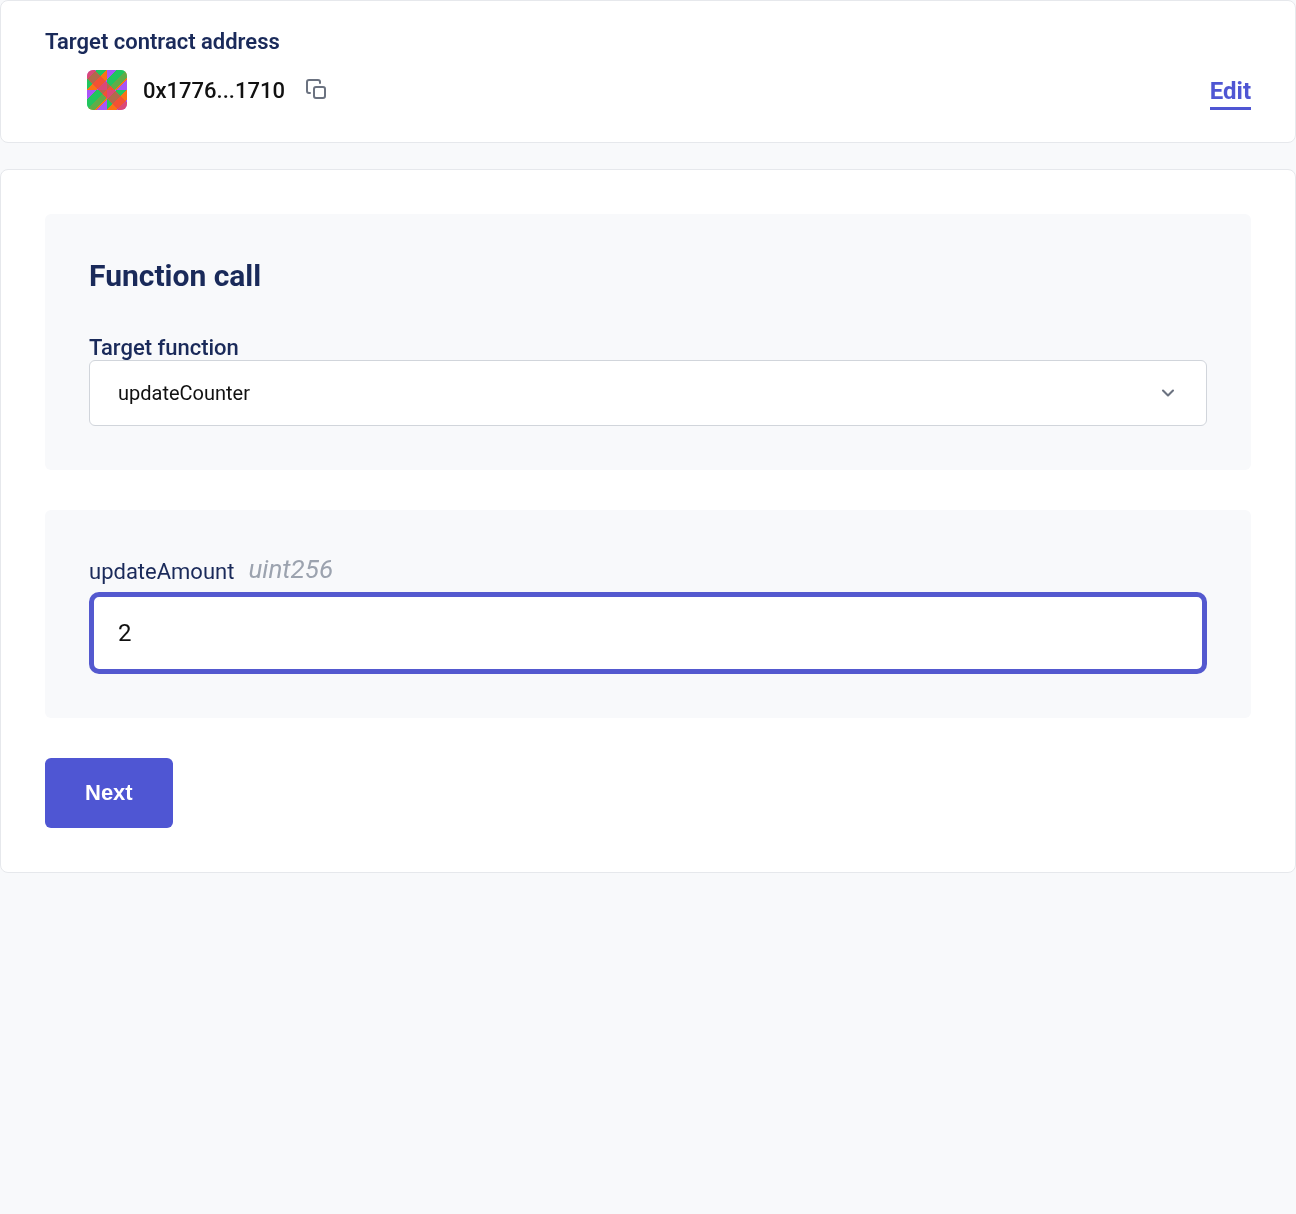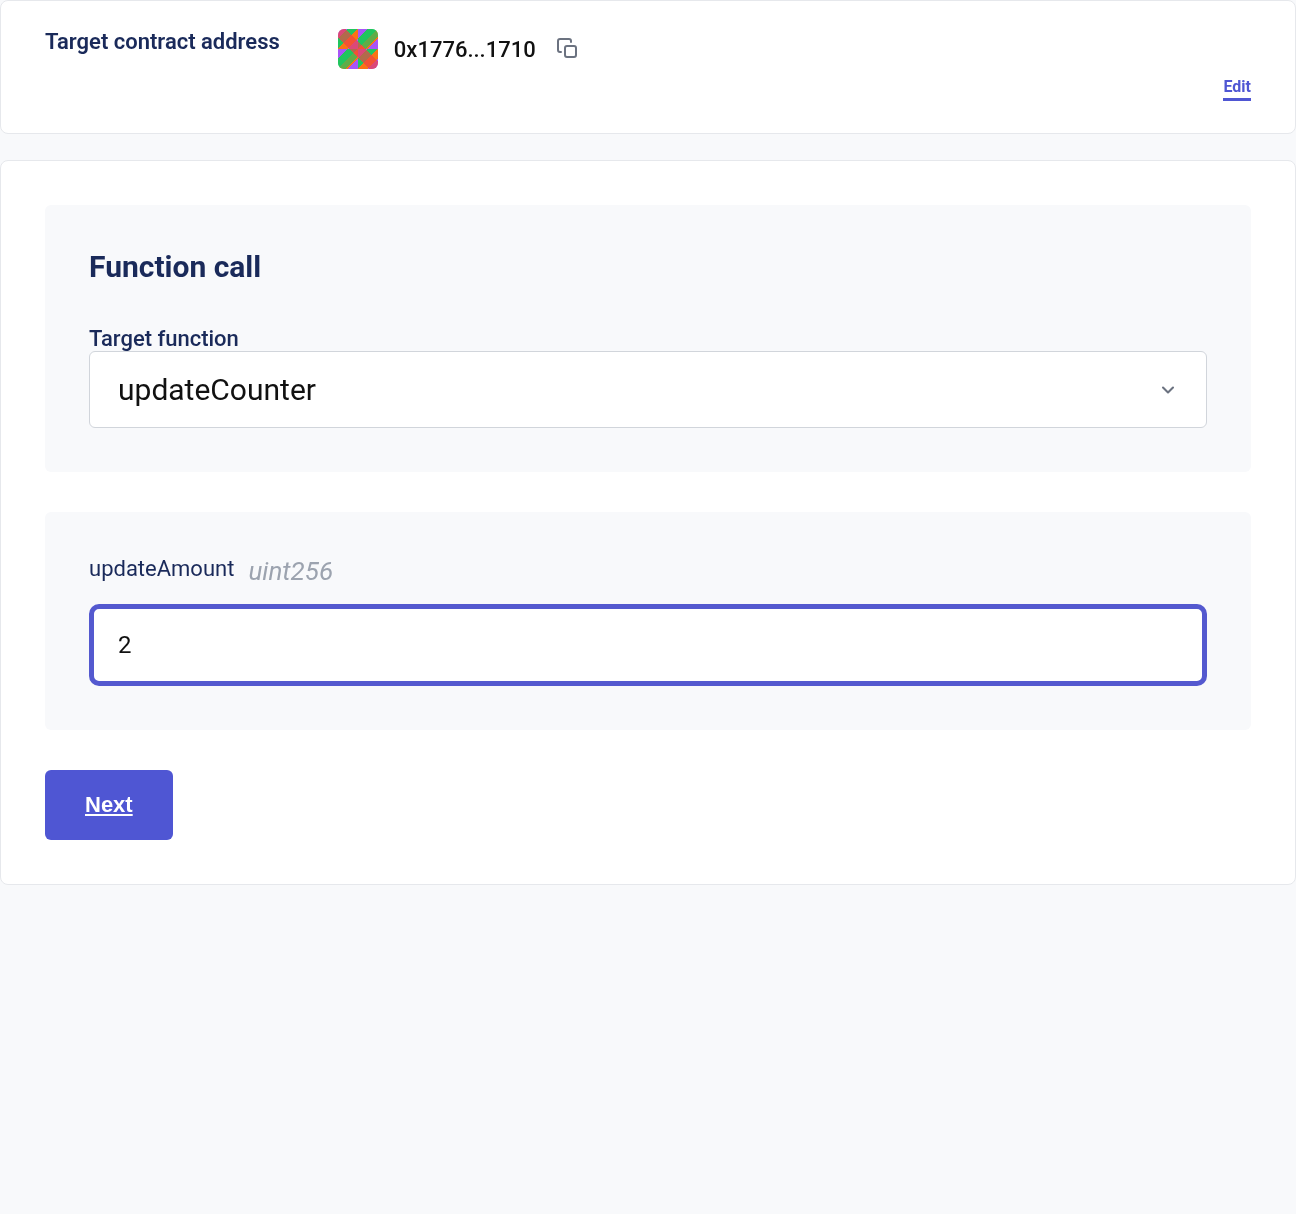--- a/index.html
+++ b/index.html
@@ -19,21 +19,21 @@
       border-radius: 8px;
     }
     .header-card {
       padding: 28px 44px 32px 44px;
       display: flex;
       justify-content: space-between;
       align-items: flex-start;
     }
     .header-left {
       display: flex;
-      flex-direction: row;
+      flex-direction: column;
       gap: 16px;
     }
     .header-title {
       font-size: 22px;
       font-weight: 600;
       color: #1a2a5a;
     }
     .address-row {
       display: flex;
       align-items: center;
@@ -70,21 +70,21 @@
       padding: 4px;
       color: #6b7280;
       display: flex;
       align-items: center;
     }
     .copy-icon-btn svg {
       width: 24px;
       height: 24px;
     }
     .edit-link {
-      font-size: 16px;
+      font-size: 24px;
       font-weight: 700;
       color: #4f56d3;
       text-decoration: none;
       border-bottom: 3px solid #4f56d3;
       padding-bottom: 2px;
       margin-top: 48px;
       cursor: pointer;
     }
     .main-card {
       margin-top: 26px;
@@ -110,37 +110,37 @@
     }
     .select-wrapper {
       position: relative;
     }
     .select-box {
       width: 100%;
       background: #fff;
       border: 1px solid #d1d5db;
       border-radius: 6px;
       padding: 20px 28px;
-      font-size: 30px;
+      font-size: 20px;
       color: #111;
       cursor: pointer;
       display: flex;
       justify-content: space-between;
       align-items: center;
     }
     .chevron-icon {
       width: 20px;
       height: 20px;
       color: #6b7280;
     }
     .input-label-row {
       display: flex;
-      align-items: flex-start;
+      align-items: flex-end;
       gap: 14px;
-      margin-bottom: 18px;
+      margin-bottom: 8px;
     }
     .input-name {
       font-size: 22px;
       color: #1a2a5a;
       font-weight: 400;
     }
     .input-type {
       font-size: 26px;
       color: #9ca3af;
       font-style: italic;
@@ -158,21 +158,20 @@
     }
     .next-btn {
       background: #4f56d3;
       color: #fff;
       border: none;
       border-radius: 6px;
       padding: 22px 40px;
       font-size: 22px;
       font-weight: 700;
       cursor: pointer;
-      text-decoration: underline;
     }
   </style>
 </head>
 <body>
 
 <div class="card header-card">
   <div class="header-left">
     <div class="header-title">Target contract address</div>
     <div class="address-row">
       <div class="identicon"></div>

